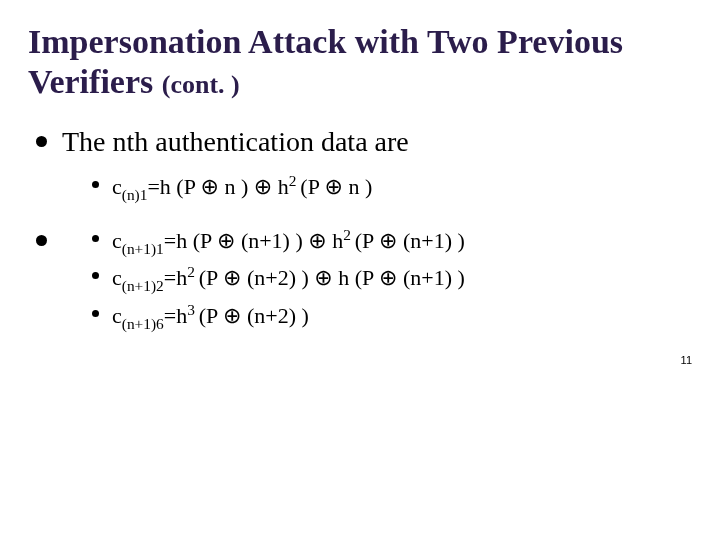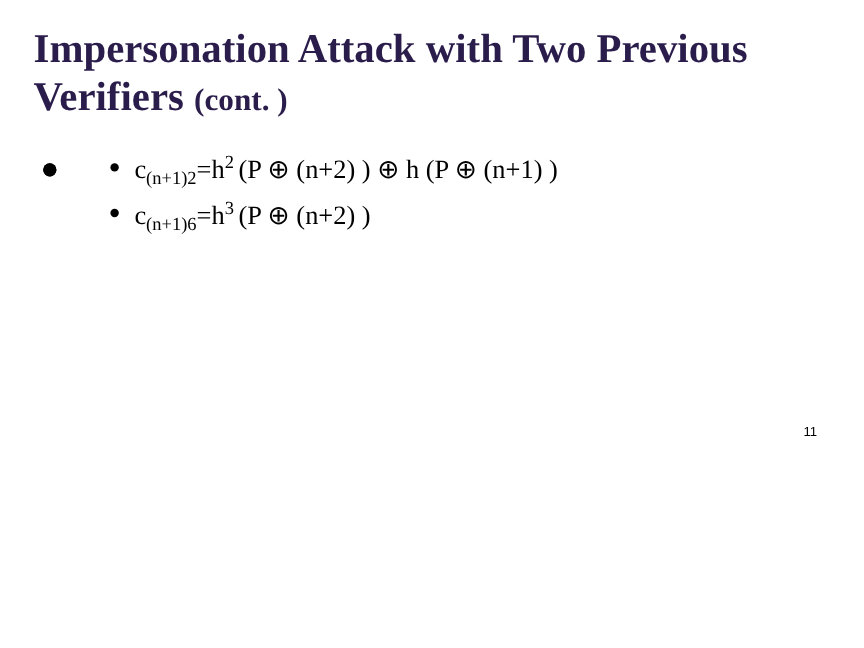--- a/index.html
+++ b/index.html
@@ -71,47 +71,50 @@
     width: 7px;
     height: 7px;
     background: #000000;
     border-radius: 50%;
   }
   .sub { font-size: 0.7em; vertical-align: sub; }
   .sup { font-size: 0.7em; vertical-align: super; }
   .oplus { font-family: "Times New Roman", serif; }
   .pagenum {
     position: absolute;
-    right: 39px;
+    right: 28px;
     bottom: 14px;
     font-size: 11px;
     font-family: Arial, sans-serif;
     color: #000;
     margin-left: 36px;
   }
 </style>
 </head>
 <body>
 
 <div class="slide">
 
   <h1 class="title">
     <span>Impersonation Attack with Two Previous Verifiers</span>
     <span class="cont">(cont. )</span>
   </h1>
 
   <ul class="lvl1">
 
     <li>
+      <span>The nth authentication data are</span>
       <ul class="lvl2">
+        <li>c<span class="sub">(n)1</span>=h  (P <span class="oplus">⊕</span> n ) <span class="oplus">⊕</span> h<span class="sup">2 </span>(P <span class="oplus">⊕</span> n )</li>
       </ul>
     </li>
 
     <li>
       <ul class="lvl2">
+        <li>c<span class="sub">(n+1)1</span>=h  (P <span class="oplus">⊕</span> (n+1) ) <span class="oplus">⊕</span> h<span class="sup">2 </span>(P <span class="oplus">⊕</span> (n+1) )</li>
         <li>c<span class="sub">(n+1)2</span>=h<span class="sup">2 </span>(P <span class="oplus">⊕</span> (n+2) ) <span class="oplus">⊕</span> h (P <span class="oplus">⊕</span> (n+1) )</li>
         <li>c<span class="sub">(n+1)6</span>=h<span class="sup">3 </span>(P <span class="oplus">⊕</span> (n+2) )</li>
       </ul>
     </li>
 
   </ul>
 
   <div class="pagenum">11</div>
 
 </div>

